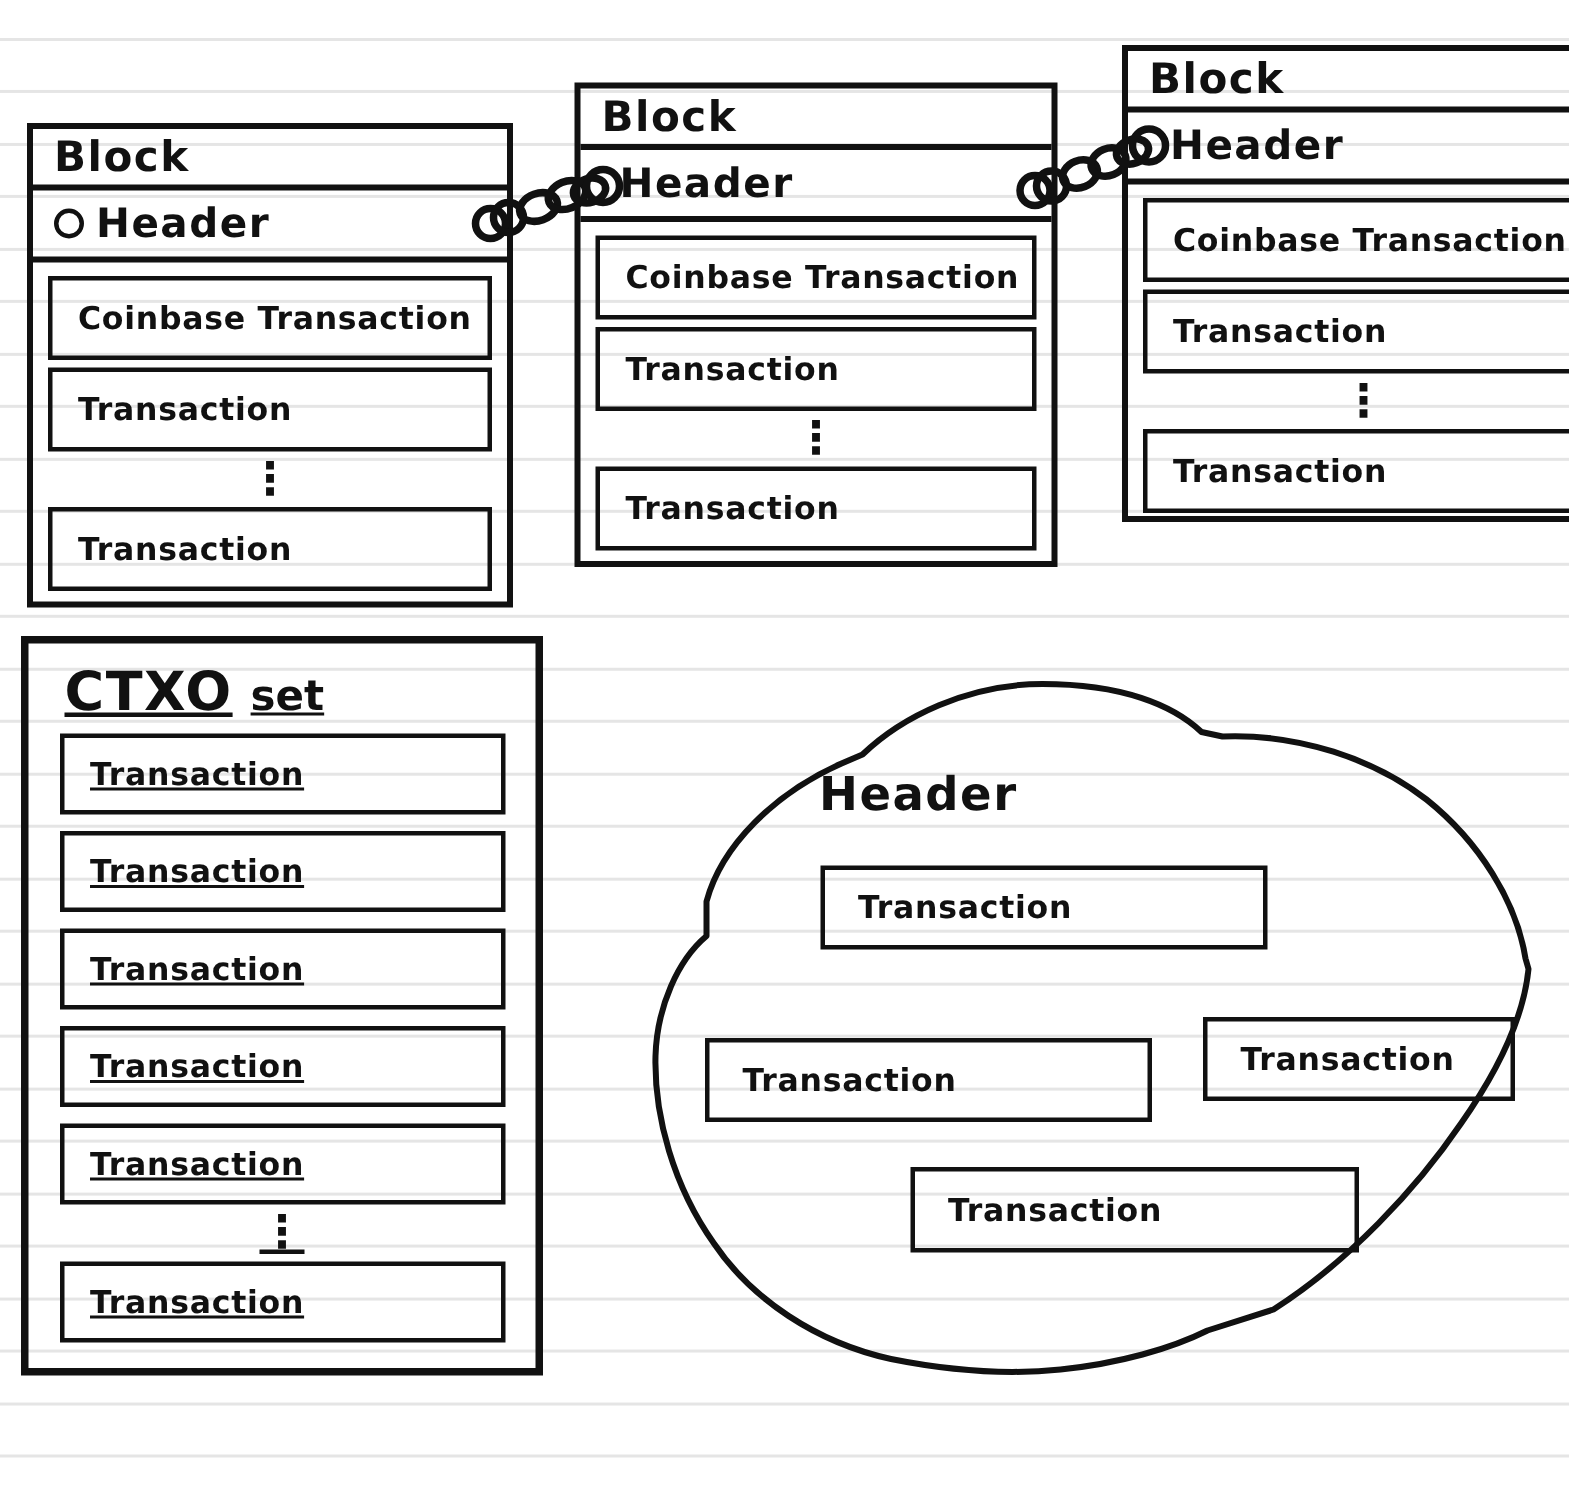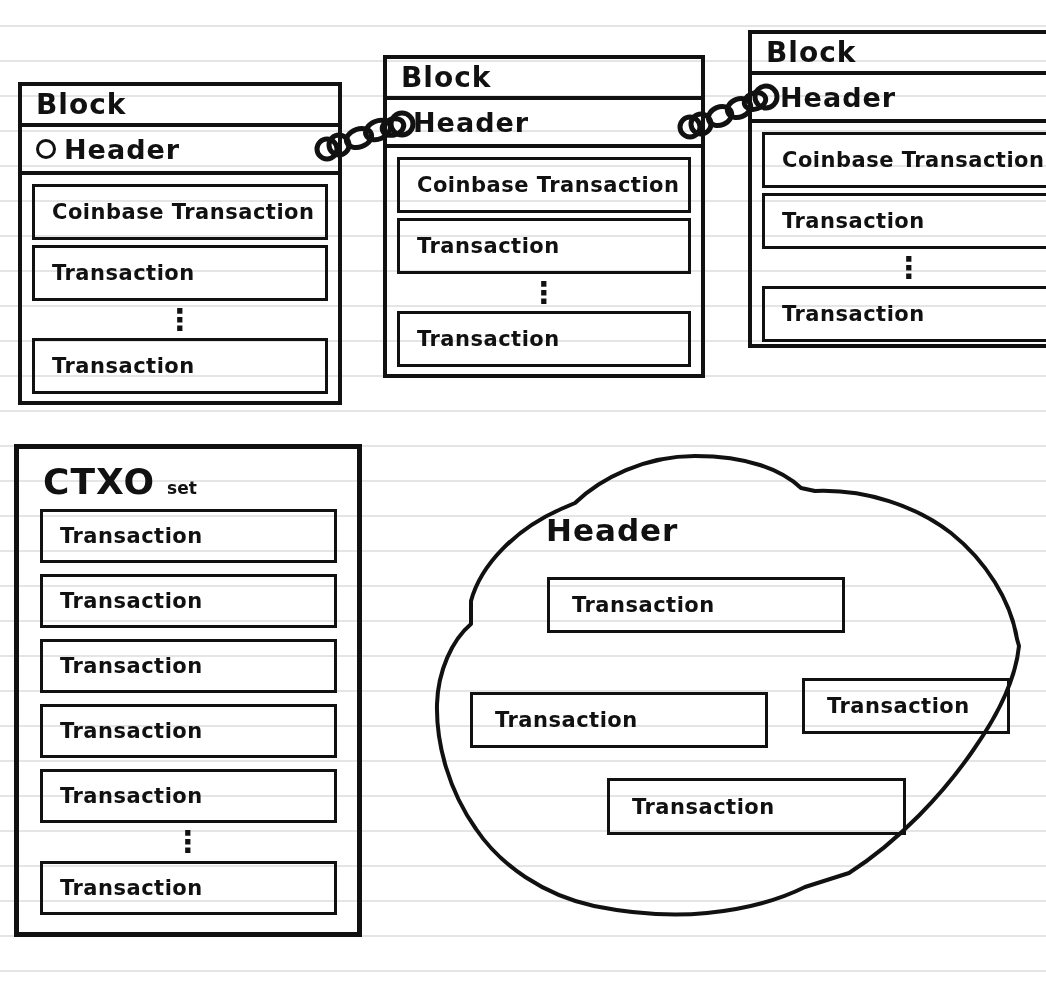--- a/index.html
+++ b/index.html
@@ -23,25 +23,25 @@
   .b3 .block-header{padding-left:28px;}
   .b2 .block-header{padding-left:26px;}
   .ring{width:14px;height:14px;border:3px solid #111;border-radius:50%;flex:0 0 auto;background:transparent;}
   .block-body{padding-top:9px;}
   .tx{border:3px solid #111;height:56px;margin:0 10px;display:flex;align-items:center;
     padding-left:17px;font-size:21px;font-weight:bold;box-sizing:border-box;background:transparent;letter-spacing:0.5px;}
   .gap{margin-top:5px;}
   .vdots{height:37px;display:flex;align-items:center;justify-content:center;
     font-size:30px;font-weight:bold;line-height:1;}
   
-  .panel{position:absolute;left:14px;top:444px;width:348px;height:493px;
-    border:5px solid #111;box-sizing:border-box;background:transparent;}
+  .panel{position:absolute;left:14px;top:424px;width:348px;height:493px;
+    border:5px solid #111;box-sizing:border-box;background:transparent;text-decoration:underline;}
   .panel-title{margin:12px 0 0 24px;height:42px;display:flex;align-items:baseline;gap:12px;font-weight:bold;}
   .panel-title .big{font-size:36px;letter-spacing:1px;}
-  .panel-title .small{font-size:17px;}
+  .panel-title .small{font-size:28px;}
   .panel .tx{margin-left:21px;margin-right:20px;height:54px;}
   .panel .first{margin-top:6px;}
   .panel .gap{margin-top:11px;}
   .panel .vdots{height:38px;}
   
   .mlabel{position:absolute;left:546px;top:512px;font-size:31px;font-weight:bold;letter-spacing:1px;z-index:3;}
   .mtx{position:absolute;border:3px solid #111;box-sizing:border-box;display:flex;align-items:center;
     padding-left:22px;font-size:21px;font-weight:bold;background:transparent;letter-spacing:0.5px;z-index:3;}
   .m1{left:547px;top:577px;width:298px;height:56px;}
   .m2{left:470px;top:692px;width:298px;height:56px;}

